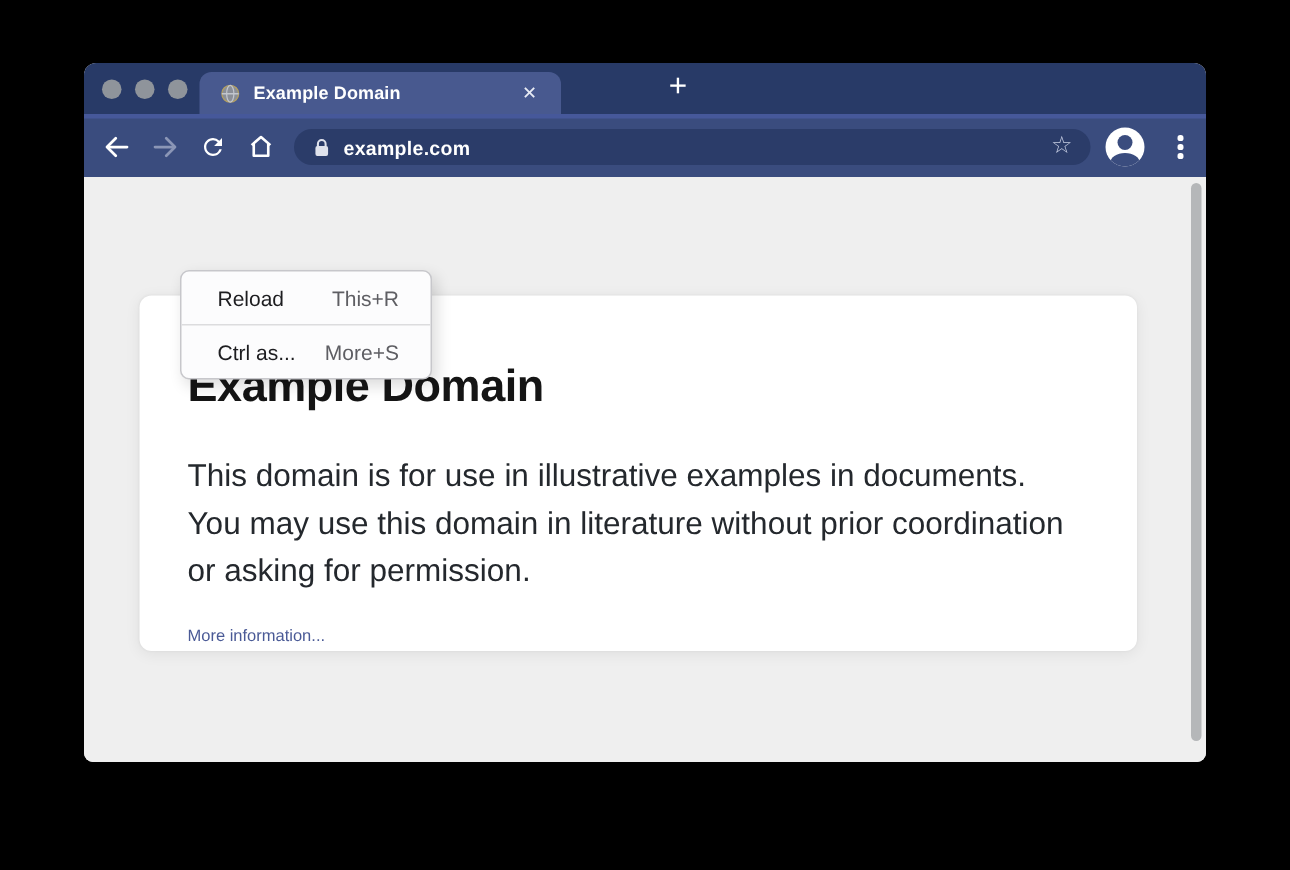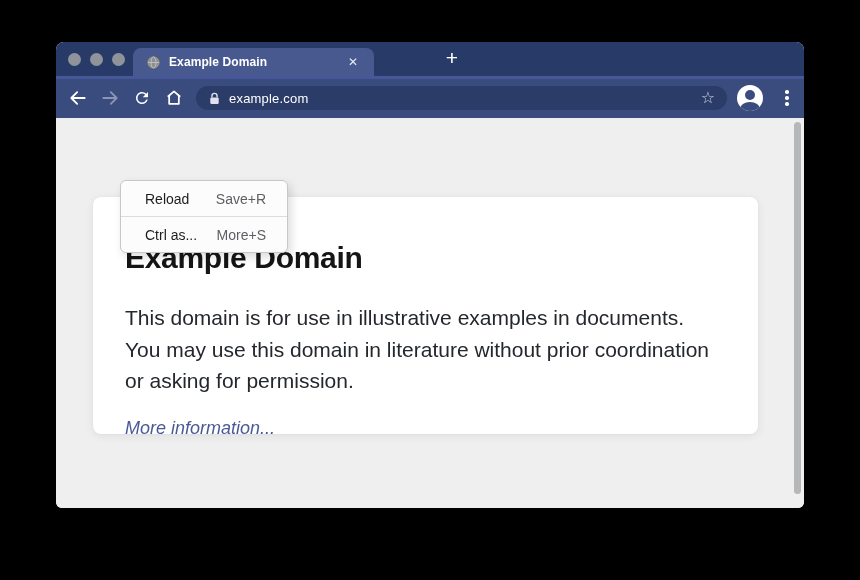--- a/index.html
+++ b/index.html
@@ -51,21 +51,21 @@
   .btn-back    { left:10px; }
   .btn-forward { left:42px; }
   .btn-reload  { left:74px; }
   .btn-home    { left:106px; }
   .omnibox {
     position:absolute; left:140px; top:7px; width:531px; height:24px;
     background:var(--omnibox); border-radius:12px;
     display:flex; align-items:center; padding:0 10px 0 13px;
   }
   .omnibox .lock { margin-right:9px; display:flex; }
-  .omnibox .url { color:#fff; font-size:13px; font-weight:normal; letter-spacing:.2px; flex:1; }
+  .omnibox .url { color:#fff; font-size:13px; font-weight:bold; letter-spacing:.2px; flex:1; }
   .omnibox .star { color:#c6cde2; font-size:16px; line-height:1; padding:0 2px; }
   .avatar {
     position:absolute; left:681px; top:6px; width:26px; height:26px; border-radius:50%;
     background:#fff; overflow:hidden;
   }
   .avatar .head { position:absolute; left:8px; top:5px; width:10px; height:10px; border-radius:50%; background:var(--toolbar); }
   .avatar .body { position:absolute; left:3px; top:17px; width:20px; height:14px; border-radius:50%; background:var(--toolbar); }
   .menu-dots { position:absolute; left:719px; top:7px; width:24px; height:24px; display:flex; flex-direction:column; align-items:center; justify-content:center; gap:2.5px; }
   .menu-dots i { width:3.5px; height:3.5px; border-radius:50%; background:#fff; display:block; }
 
@@ -76,21 +76,21 @@
     background:#b5b7b9; border-radius:4px;
   }
   .card {
     position:absolute; left:37px; top:79px; width:665px; height:237px;
     background:var(--card-bg); border-radius:8px;
     box-shadow:0 2px 10px rgba(0,0,0,.07), 0 0 2px rgba(0,0,0,.05);
     padding:44px 32px 0 32px;
   }
   .card h1 { font-size:30px; font-weight:bold; color:var(--heading); letter-spacing:-.3px; }
   .card p  { margin-top:27px; font-size:21px; line-height:1.5; color:var(--body-text); max-width:585px; }
-  .card .more-link { display:inline-block; margin-top:21px; font-size:18px; color:var(--link); text-decoration:none;font-style:italic; }
+  .card .more-link { display:inline-block; margin-top:21px; font-size:11px; color:var(--link); text-decoration:none; }
 
   
   .context-menu {
     position:absolute; left:64px; top:62px; width:168px; z-index:5;
     background:var(--menu-bg); border:1px solid #c7c7cb; border-radius:6px;
     box-shadow:3px 4px 10px rgba(0,0,0,.14); overflow:hidden;
   }
   .menu-item {
     height:35px; display:flex; align-items:center; justify-content:space-between;
     padding:0 21px 0 24px; font-size:14px;
@@ -175,21 +175,21 @@
 
       <div class="card">
         <h1>Example Domain</h1>
         <p>This domain is for use in illustrative examples in documents. You may use this domain in literature without prior coordination or asking for permission.</p>
         <a href="#" class="more-link">More information...</a>
       </div>
 
       <div class="context-menu">
         <div class="menu-item">
           <span class="mi-label">Reload</span>
-          <span class="mi-shortcut">Save+R</span>
+          <span class="mi-shortcut">This+R</span>
         </div>
         <div class="menu-divider"></div>
         <div class="menu-item">
           <span class="mi-label">Ctrl as...</span>
           <span class="mi-shortcut">More+S</span>
         </div>
       </div>
     </div>
 
   </div>

